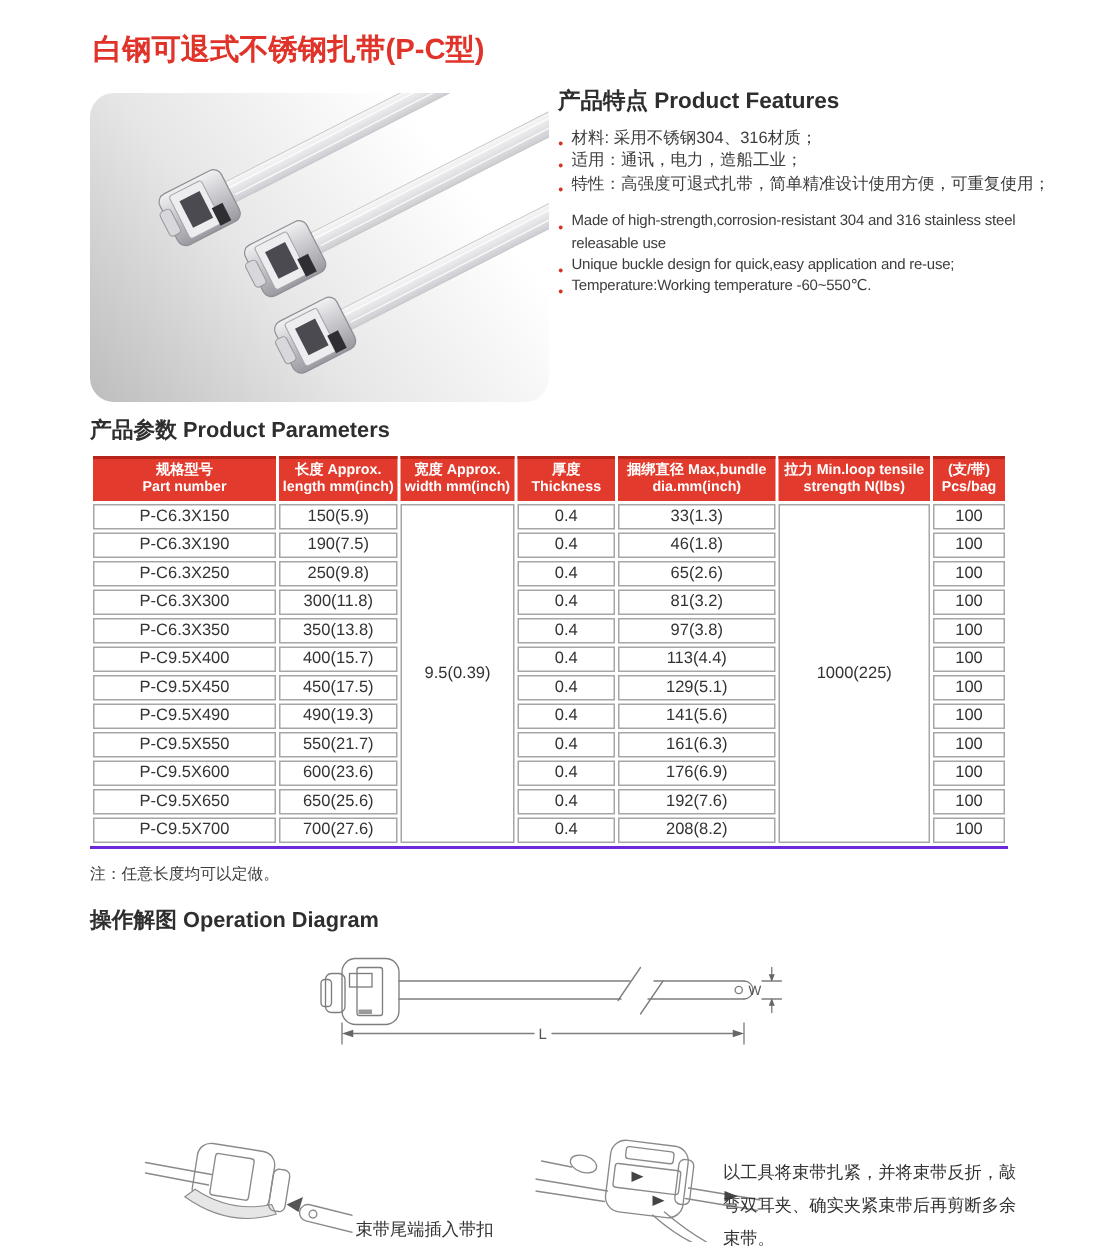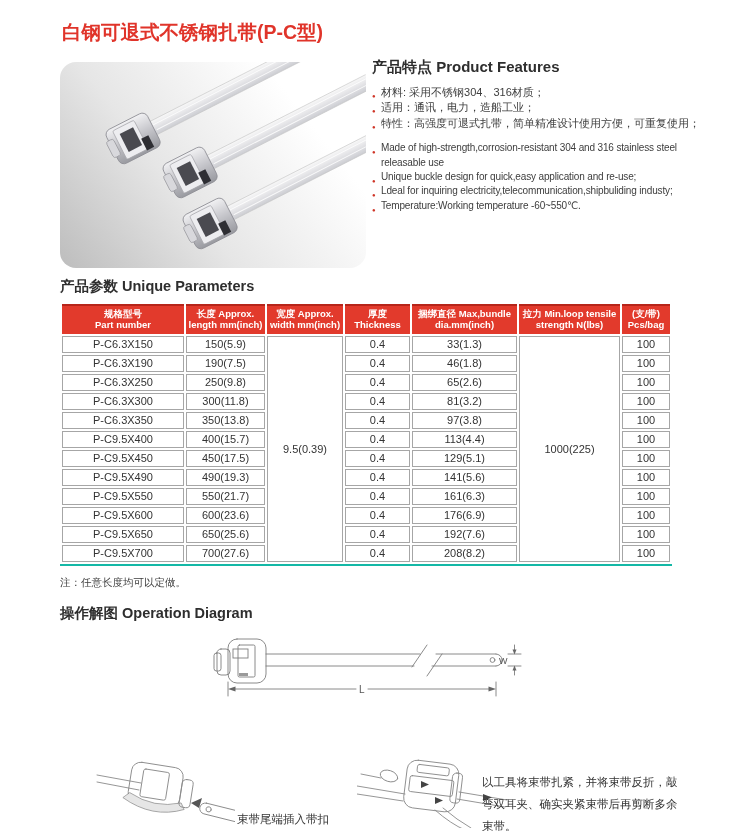--- a/index.html
+++ b/index.html
@@ -20,21 +20,21 @@
   .features{position:absolute;left:372px;top:58px;width:352px;}
   .features h2{margin:0 0 8px 0;font-size:15px;font-weight:bold;color:#2e2e2e;}
   ul.feat{list-style:none;margin:0;padding:0;}
   ul.feat li{position:relative;padding-left:9px;}
   ul.feat li::before{content:"●";position:absolute;left:0;top:4px;color:#cf3527;font-size:6px;}
   ul.feat.cn{font-size:11px;line-height:15.4px;color:#3d3d3d;margin-bottom:10px;}
   ul.feat.en{font-size:10px;letter-spacing:-0.15px;line-height:14.4px;color:#3d3d3d;}
   
   .sec-h{position:absolute;margin:0;font-size:14.5px;font-weight:bold;color:#2e2e2e;}
   
-  .table-wrap{position:absolute;left:60px;top:302px;width:612px;border-bottom:2px solid #14b8a6;}
+  .table-wrap{position:absolute;left:60px;top:302px;width:612px;border-bottom:2px solid #6d28d9;}
   table.params{border-collapse:separate;border-spacing:2px;table-layout:fixed;width:612px;}
   table.params th{
     background:#e23a2c;color:#fff;font-size:9.5px;font-weight:bold;line-height:1.2;
     padding:2px 0 3px 0;border:none;border-top:2px solid #b7251a;text-align:center;
   }
   table.params td{
     background:#fff;border:1px solid #a6a6a6;text-align:center;vertical-align:middle;
     font-size:11px;color:#333;height:13px;padding:1px 2px;
   }
   .note{position:absolute;left:60px;top:576px;font-size:10.5px;color:#3d3d3d;}
@@ -98,26 +98,25 @@
   <section class="features">
     <h2>产品特点 Product Features</h2>
     <ul class="feat cn" id="features-cn">
         <li>材料: 采用不锈钢304、316材质；</li>
         <li>适用：通讯，电力，造船工业；</li>
         <li>特性：高强度可退式扎带，简单精准设计使用方便，可重复使用；</li>
       </ul>
     <ul class="feat en" id="features-en">
         <li>Made of high-strength,corrosion-resistant 304 and 316 stainless steel releasable use</li>
         <li>Unique buckle design for quick,easy application and re-use;</li>
-        <li>Ldeal for inquiring electricity,telecommunication,shipbuliding industy;</li>
         <li>Temperature:Working temperature -60~550℃.</li>
       </ul>
   </section>
 
-  <h2 class="sec-h" style="left:60px;top:277px;">产品参数 Unique Parameters</h2>
+  <h2 class="sec-h" style="left:60px;top:277px;">产品参数 Product Parameters</h2>
   <div class="table-wrap">
     <table class="params">
       <colgroup>
         <col style="width:122px">
           <col style="width:79px">
           <col style="width:76px">
         <col style="width:65px">
           <col style="width:105px">
           <col style="width:101px">
           <col style="width:48px">

